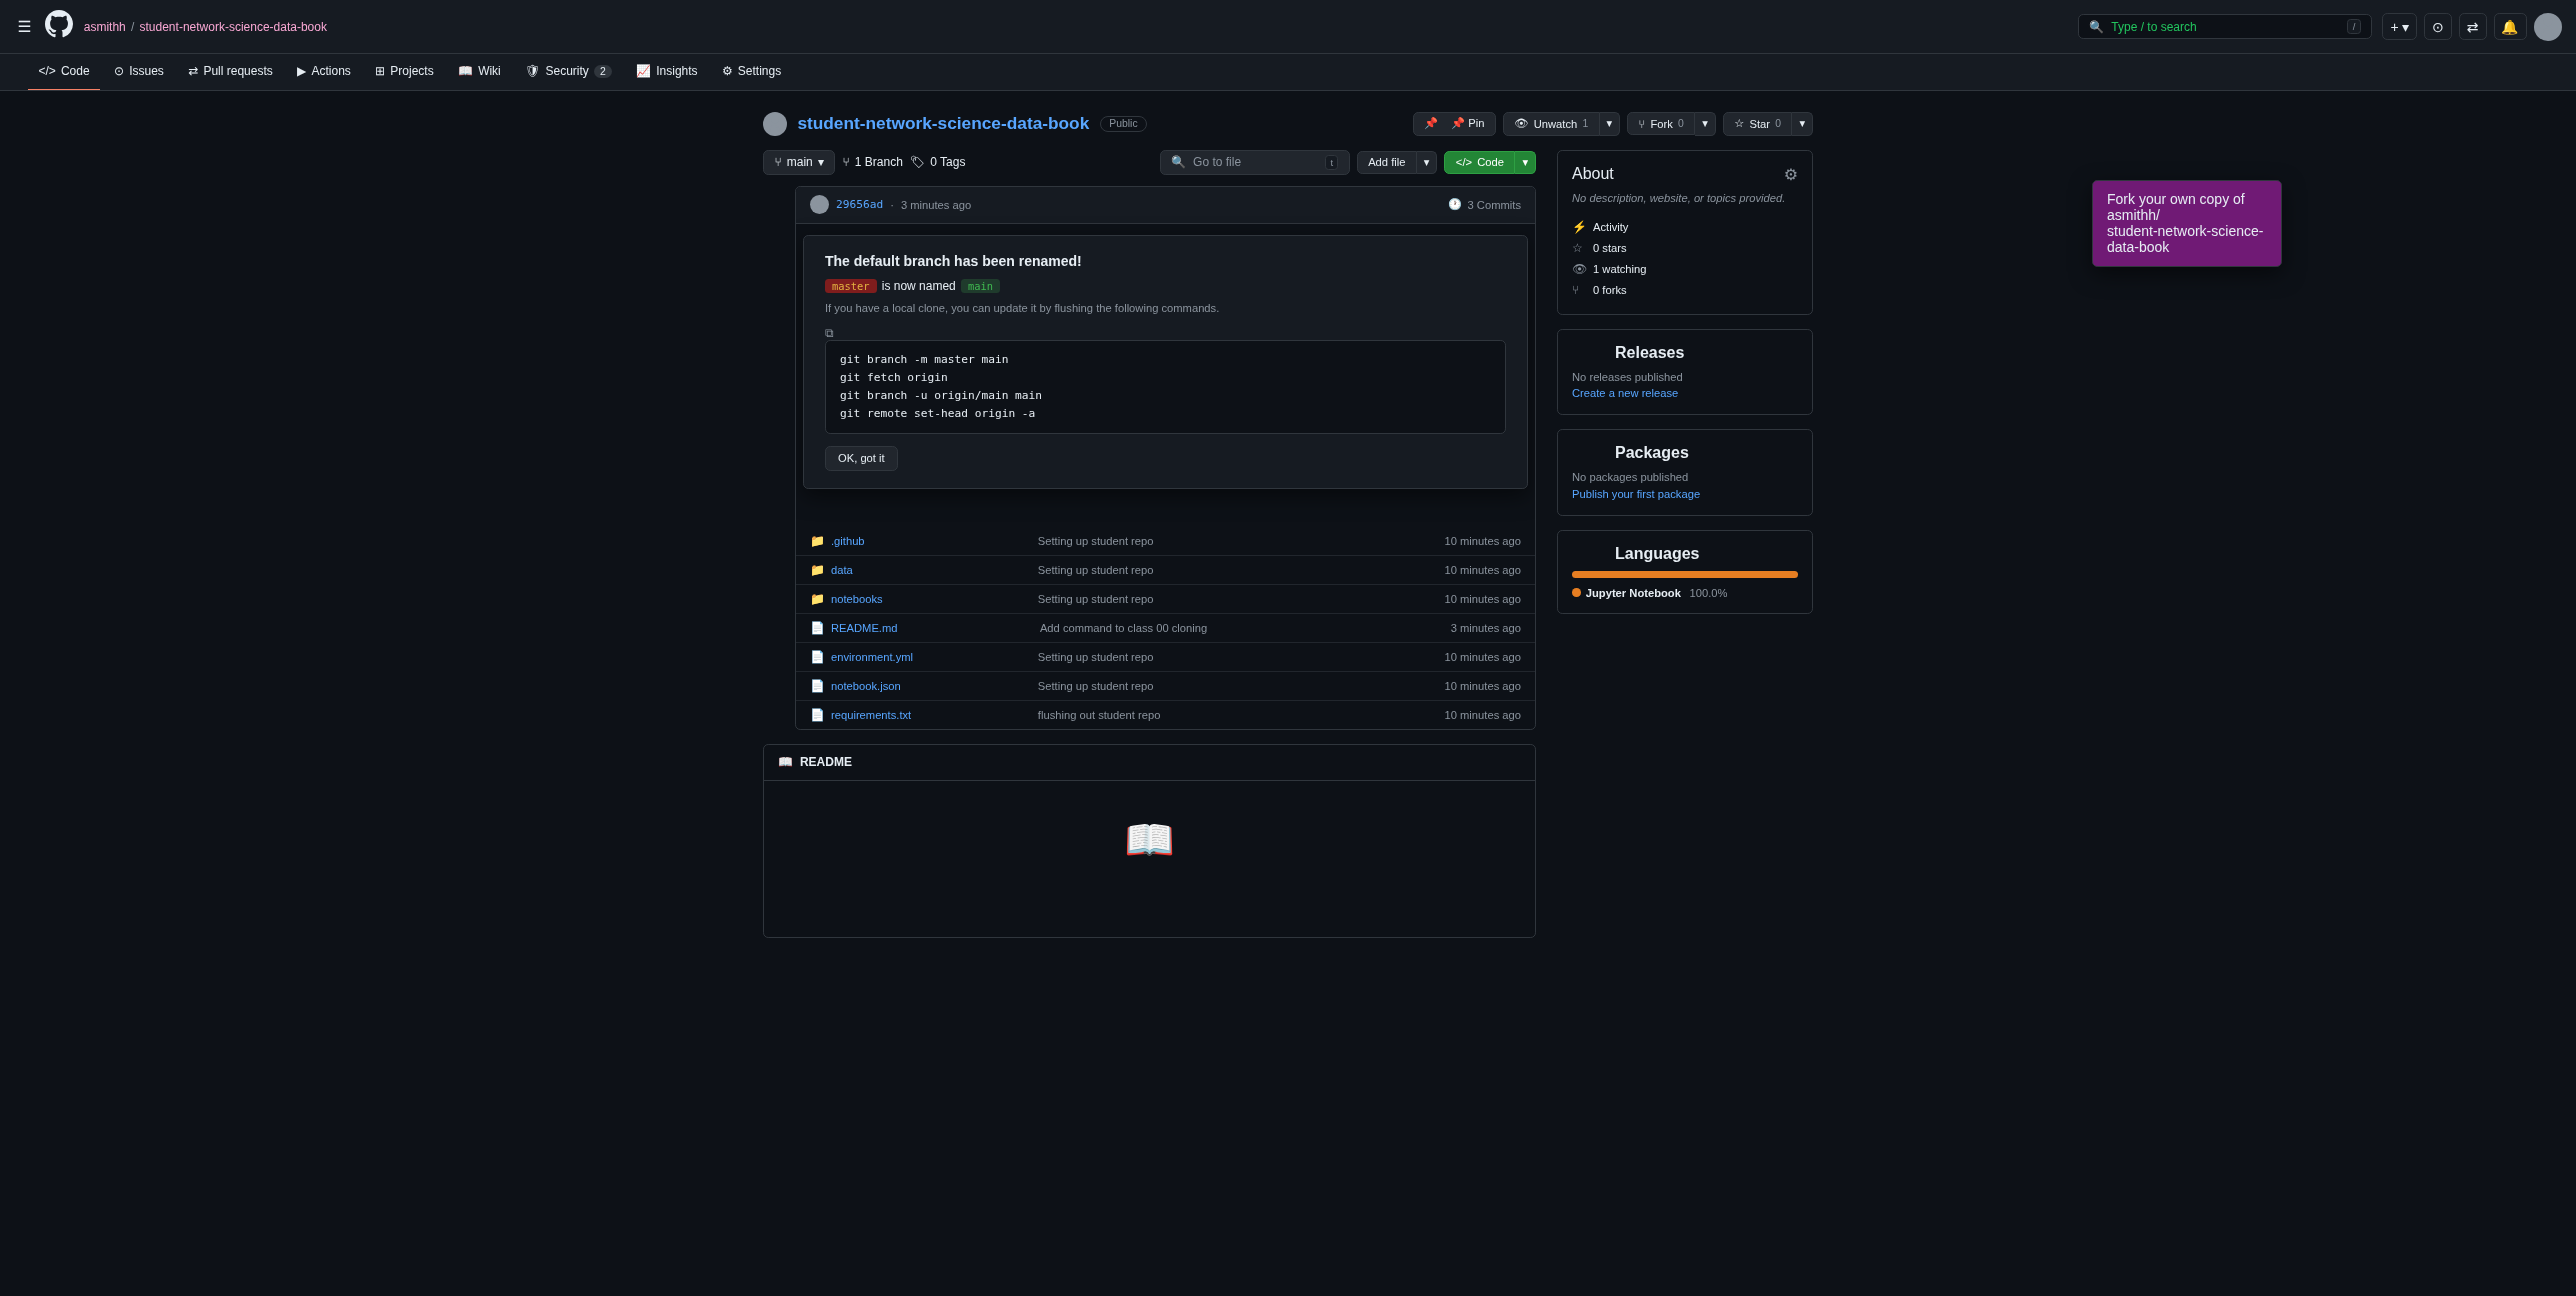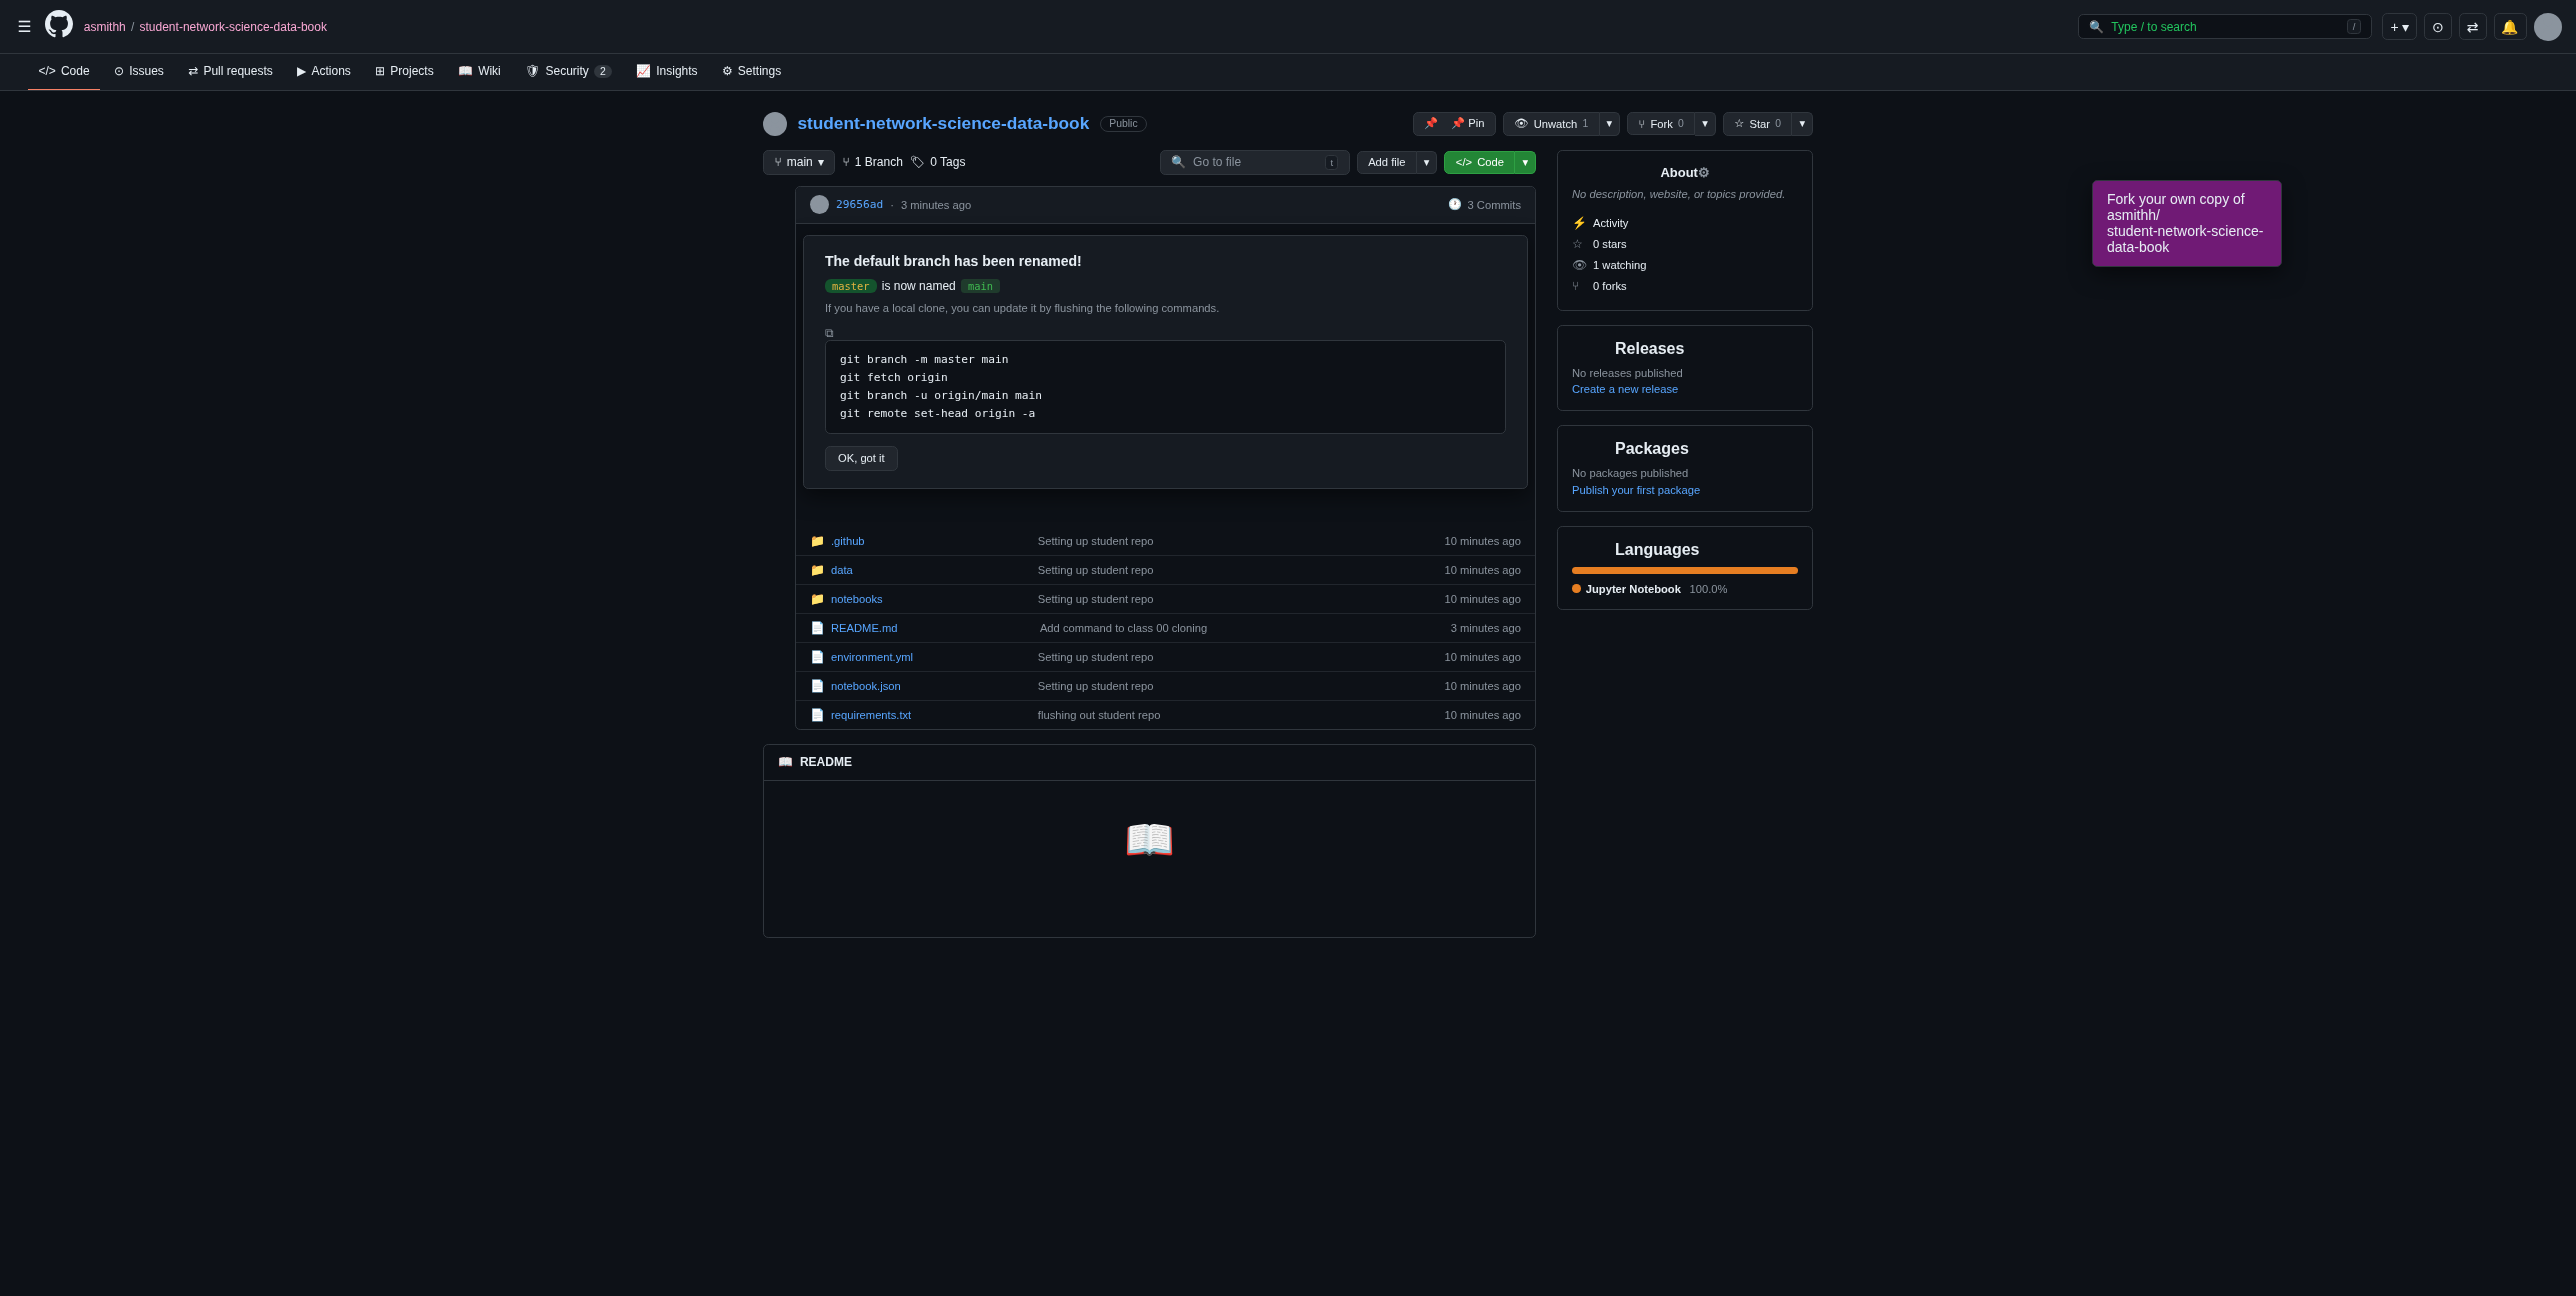--- a/index.html
+++ b/index.html
@@ -331,21 +331,21 @@
       font-weight: 600;
       margin-bottom: 10.4px;
     }
     .branch-tag {
       display: inline-block;
       border-radius: 3.5px;
       padding: 0.9px 7px;
       font-size: 10.4px;
       font-family: monospace;
     }
-    .branch-tag-old { background: #14532d; color: #e3b341; border-radius: 6px; }
+    .branch-tag-old { background: #7f1d1d; color: #e3b341; }
     .branch-tag-new { background: #1f3b2c; color: #3fb950; }
     .rename-desc {
       color: #8b949e;
       font-size: 11.2px;
       margin: 8.6px 0 12px;
     }
     .copy-icon {
       cursor: pointer;
       color: #8b949e;
       font-size: 12px;
@@ -429,26 +429,26 @@
     
     .sidebar {}
     .about-section {
       border: 0.9px solid #30363d;
       border-radius: 5.2px;
       padding: 14px;
       margin-bottom: 14px;
       position: relative;
     }
     .about-title {
-      font-size: 13px;
-      font-weight: 700;
+      font-size: 16px;
+      font-weight: 400;
       margin-bottom: 8.6px;
       display: flex;
       align-items: center;
-      justify-content: center;
+      justify-content: space-between;
     }
     .about-gear {
       cursor: pointer;
       color: #8b949e;
     }
     .about-no-desc {
       color: #8b949e;
       font-size: 11.2px;
       font-style: italic;
       margin-bottom: 12px;

